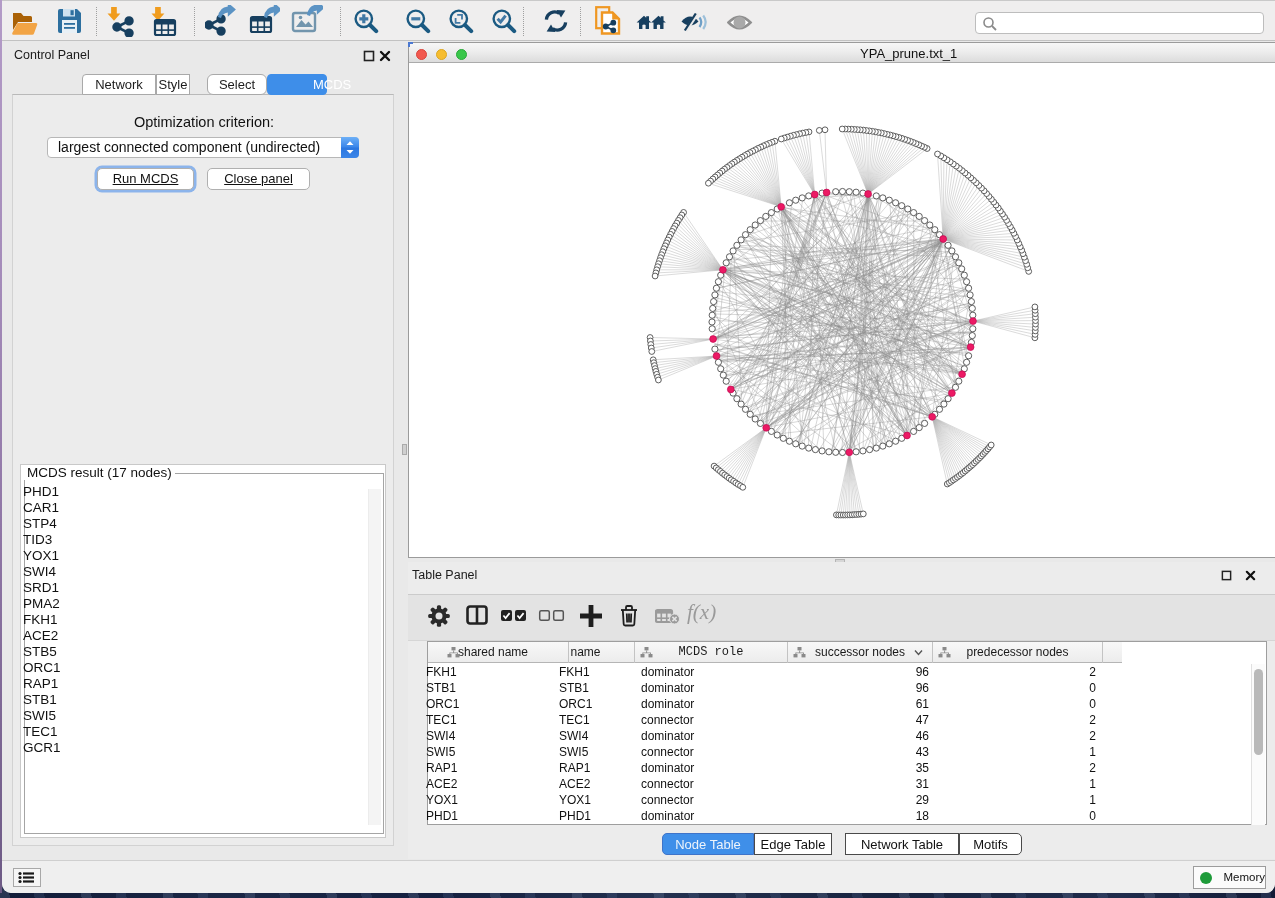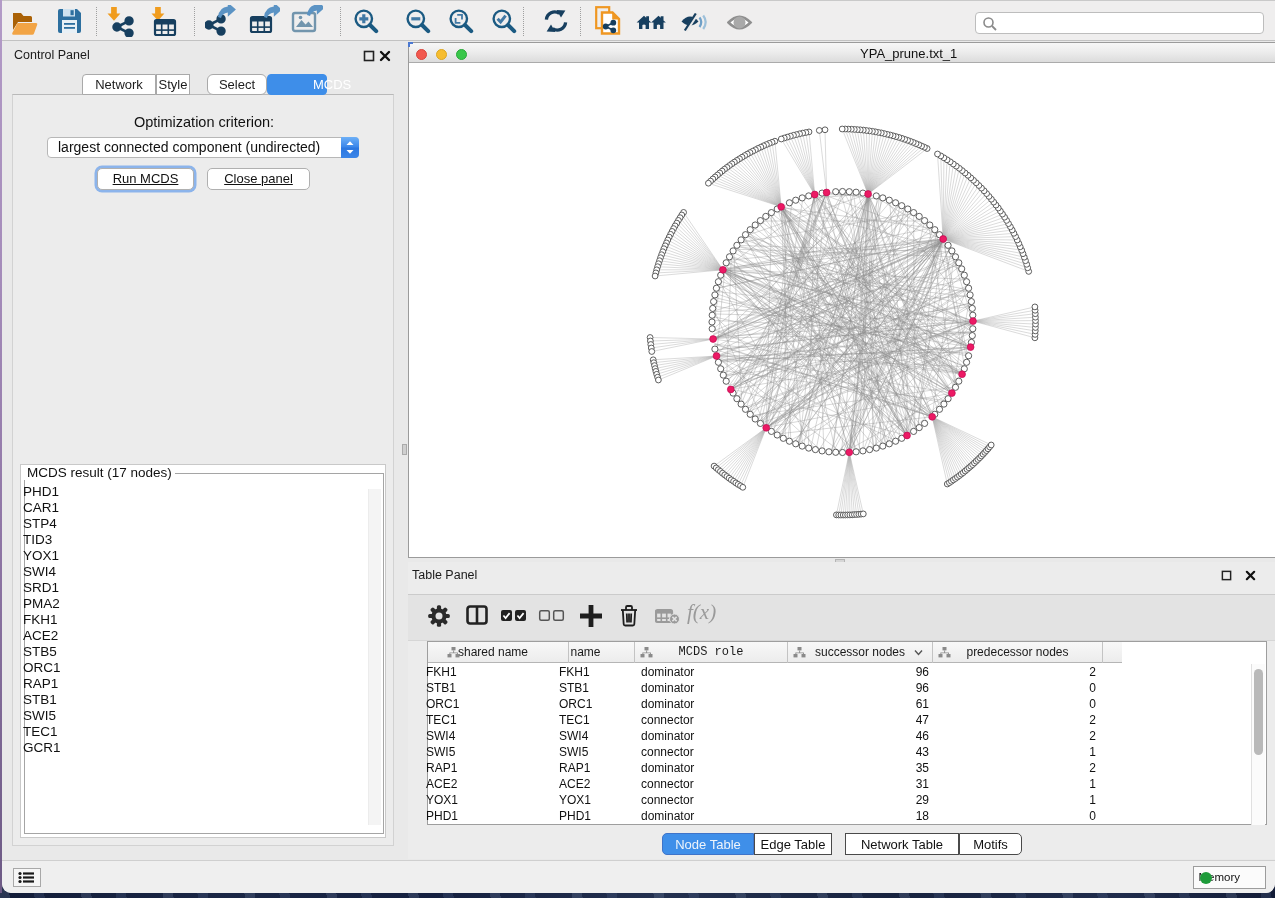--- a/index.html
+++ b/index.html
@@ -99,21 +99,21 @@
 .btab { position:absolute; top:0; height:22px; background:#fff; border:1px solid #4a4a4a;
   color:#111; text-align:center; line-height:21px; }
 .btab.sel { background:#3f8fe9; border-color:#3f74c9; color:#eef4fb; }
 
 #statusbar { left:0; top:860px; width:1273px; height:33px; background:#efefef;
   border-top:1px solid #cfcfcf; border-radius:0 0 9px 9px; }
 #listbtn { position:absolute; left:11px; top:7px; width:28px; height:19px;
   background:#f6f6f6; border:1px solid #a8a8a8; }
 #membtn { position:absolute; left:1191px; top:5px; width:73px; height:23px;
   background:#fbfbfb; border:1px solid #9c9c9c; font-size:11.5px; color:#111;
-  line-height:21px; text-align:right; padding-right:25px; }
+  line-height:21px; text-align:right; padding-right:0; }
 #membtn .dot { position:absolute; left:6px; top:5px; width:12px; height:12px;
   background:#1e9b3a; border-radius:50%; }
 </style>
 </head>
 <body>
 <div id="leftstrip" class="abs"></div>
 <div id="app" class="abs">
 
   <div id="toolbar" class="abs">
     <div class="tsep" style="left:94px"></div>

